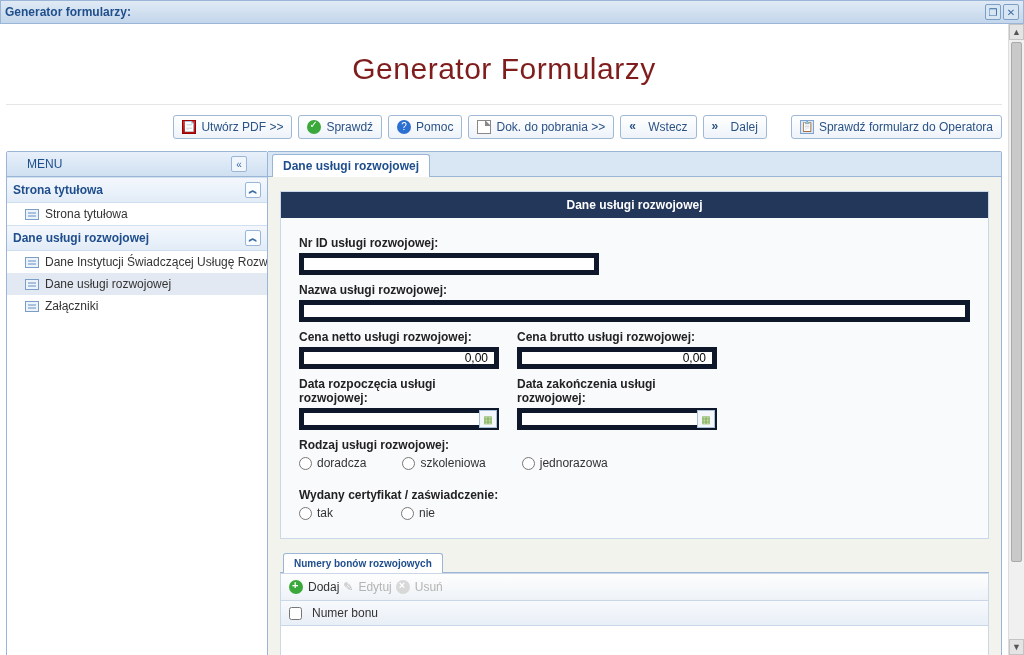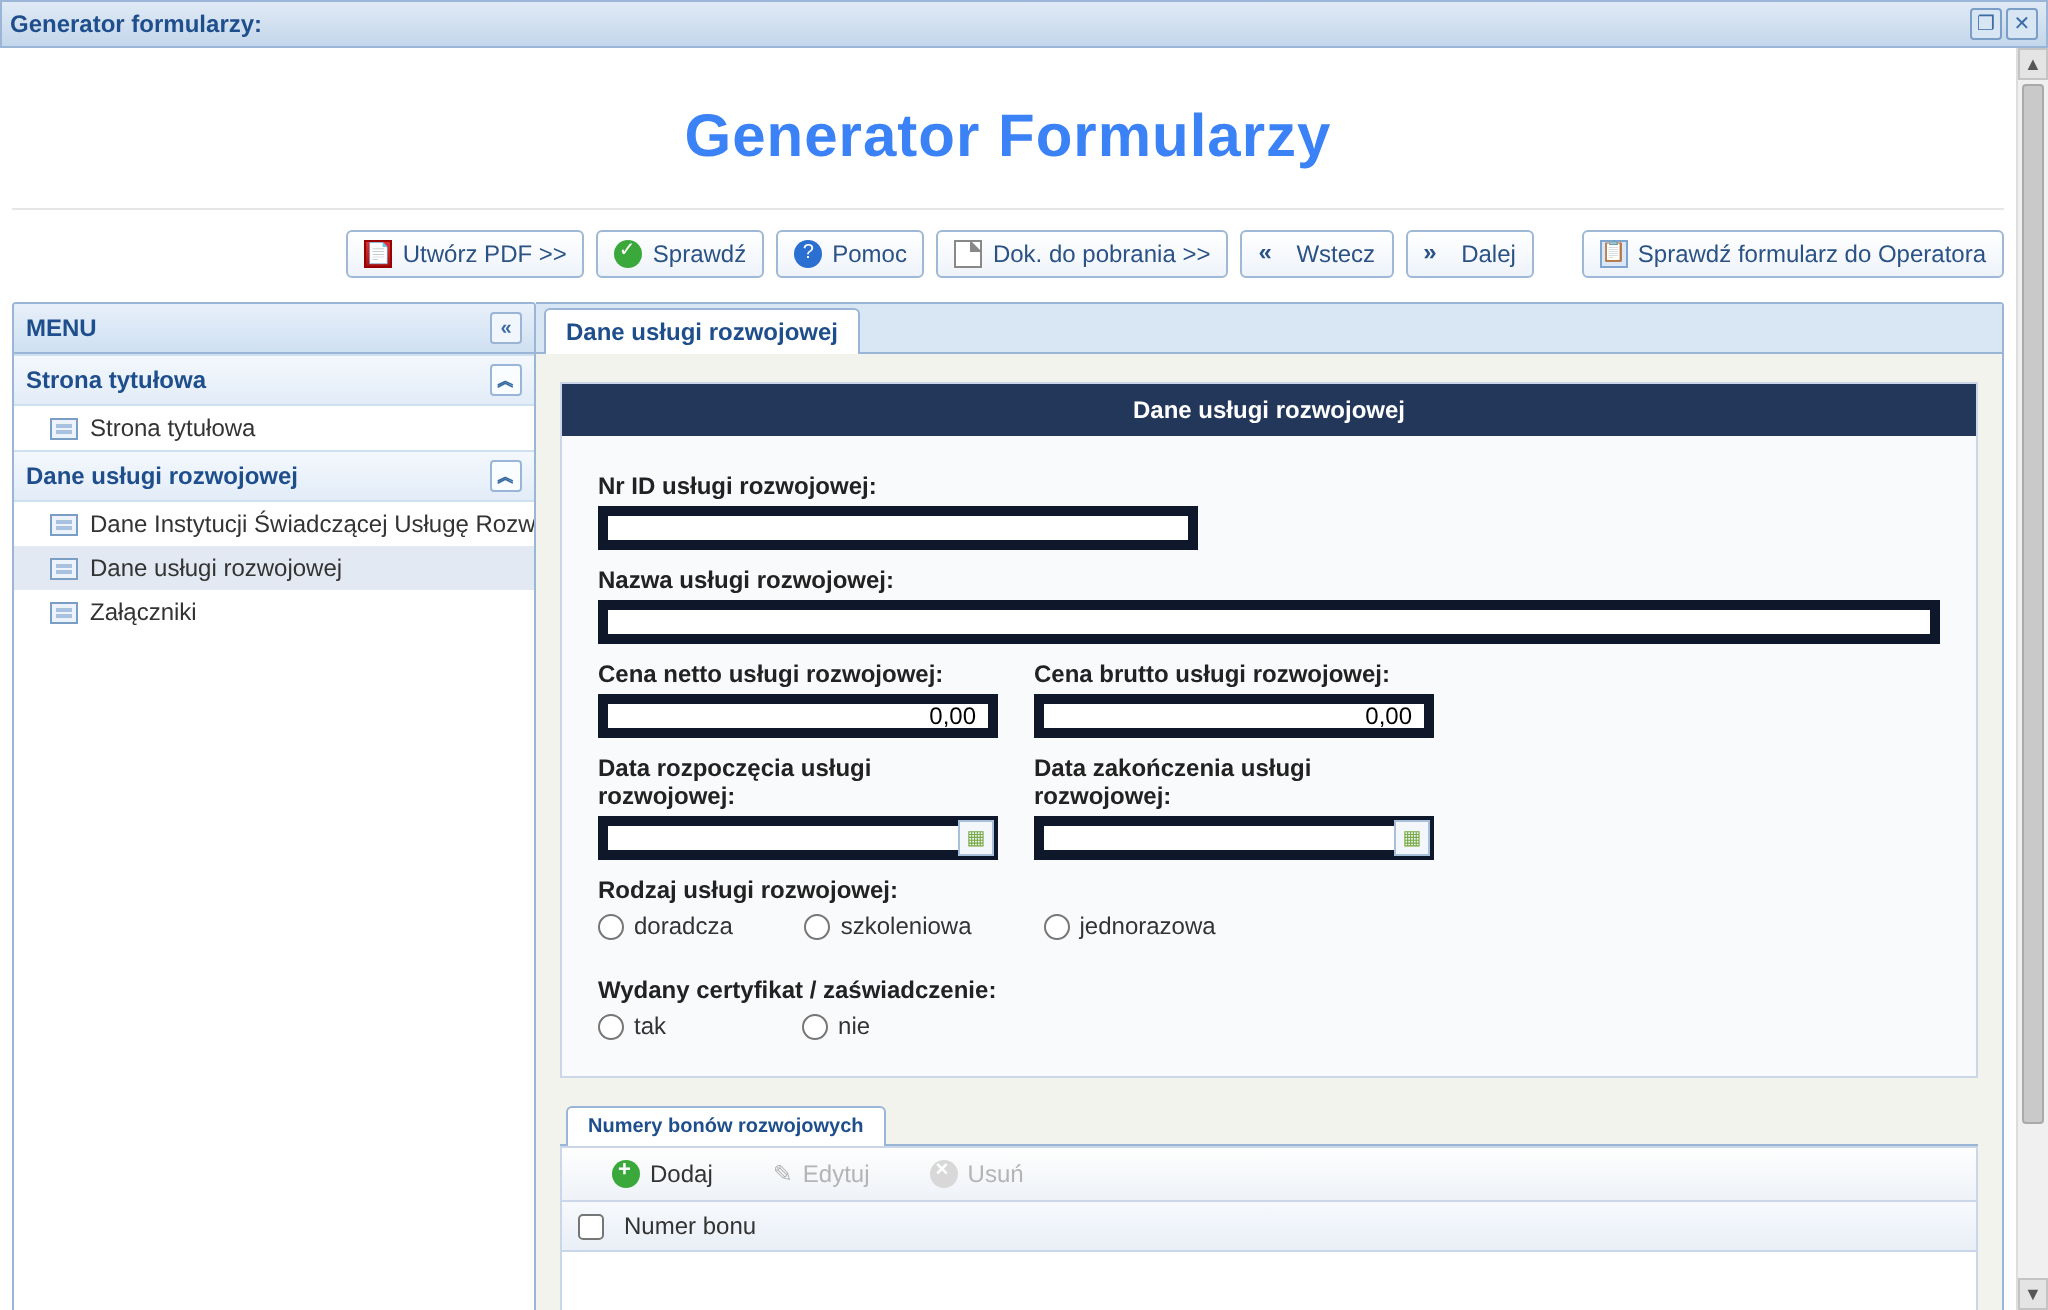--- a/index.html
+++ b/index.html
@@ -30,21 +30,21 @@
     height: 16px; background: #e4e4e4; border: 1px solid #c4c4c4;
     display: flex; align-items: center; justify-content: center; font-size: 9px; color: #555;
   }
   .vscroll .down { position: absolute; bottom: 0; left: 0; right: 0;}
   .vscroll .thumb {
     position: absolute; left: 2px; right: 2px; top: 18px; height: 520px;
     background: #c9c9c9; border: 1px solid #aaa; border-radius: 2px;
   }
 
   .page-title {
-    text-align: center; font-size: 30px; color: #3b82f6; font-weight: bold;
+    text-align: center; font-size: 30px; color: #7f1d1d; font-weight: normal;
     padding: 22px 0 18px 0; letter-spacing: 0.5px;
     border-bottom: 1px solid #e6e6e6;
   }
   .toolbar {
     display: flex; justify-content: flex-end; gap: 6px; padding: 10px 0 12px;
   }
   .tb-btn {
     display: inline-flex; align-items: center; gap: 5px; padding: 3px 8px;
     background: linear-gradient(#ffffff, #eef3fa); border: 1px solid #9fb8d6;
     border-radius: 3px; color: #2b5285; cursor: pointer; font-size: 12px;
@@ -65,21 +65,21 @@
   .ic-send::after{content:"📋"; font-size:10px; display:block; text-align:center; line-height:12px;}
 
   .layout { display:flex; gap:0; }
   .sidebar {
     width: 262px; border: 1px solid #9ab5d5; border-radius: 2px; overflow: hidden;
     flex-shrink: 0;
   }
   .sb-hdr {
     background: linear-gradient(#e8f0fa, #cfe0f1);
     border-bottom: 1px solid #9ab5d5; display: flex; align-items: center;
-    justify-content: space-between; padding: 4px 6px; color: #1f4e8c; font-weight: bold;
+    justify-content: space-between; padding: 4px 20px; color: #1f4e8c; font-weight: normal;
   }
   .collapse-btn {
     width:16px; height:16px; border:1px solid #9ab5d5; background:#f0f6fc;
     display:flex; align-items:center; justify-content:center; font-size:10px; color:#3b6ca4;
     border-radius:2px; cursor:pointer;
   }
   .sb-section-hdr {
     background: linear-gradient(#f4f8fd, #e2ecf7);
     border-top: 1px solid #cfe0f1; border-bottom: 1px solid #cfe0f1;
     padding: 4px 6px; color: #1f4e8c; font-weight: bold;
@@ -142,21 +142,21 @@
   .radio-opt input { margin:0; }
 
   .subtabs { border:0; }
   .subtab-strip { display:flex; border-bottom:1px solid #9ab5d5; }
   .subtab {
     background:#fff; border:1px solid #9ab5d5; border-bottom:none;
     border-radius:3px 3px 0 0; margin:0 0 -1px 3px; padding:4px 10px;
     color:#1f4e8c; font-weight:bold; font-size:10px;
   }
   .grid-toolbar {
-    display:flex; gap:30px; align-items:flex-end; padding:6px 25px;
+    display:flex; gap:4px; align-items:flex-end; padding:6px 8px;
     background:linear-gradient(#fefefe,#eef2f7); border:1px solid #c9d7e8; border-bottom:none;
   }
   .gt-btn { display:flex; align-items:center; gap:5px; color:#333; cursor:pointer; }
   .gt-btn.disabled { color:#b4b4b4; cursor:default; }
   .gt-ic { width:14px; height:14px; border-radius:50%; display:inline-block; }
   .gt-add { background:#3aa83a; position:relative; }
   .gt-add::after{content:"+"; color:#fff; font-size:11px; position:absolute; left:3px; top:-1px; font-weight:bold;}
   .gt-edit-ic { background:none; font-size:12px; }
   .gt-del { background:#d8d8d8; position:relative; }
   .gt-del::after{content:"×"; color:#fff; font-size:11px; position:absolute; left:3px; top:-1px; font-weight:bold;}

